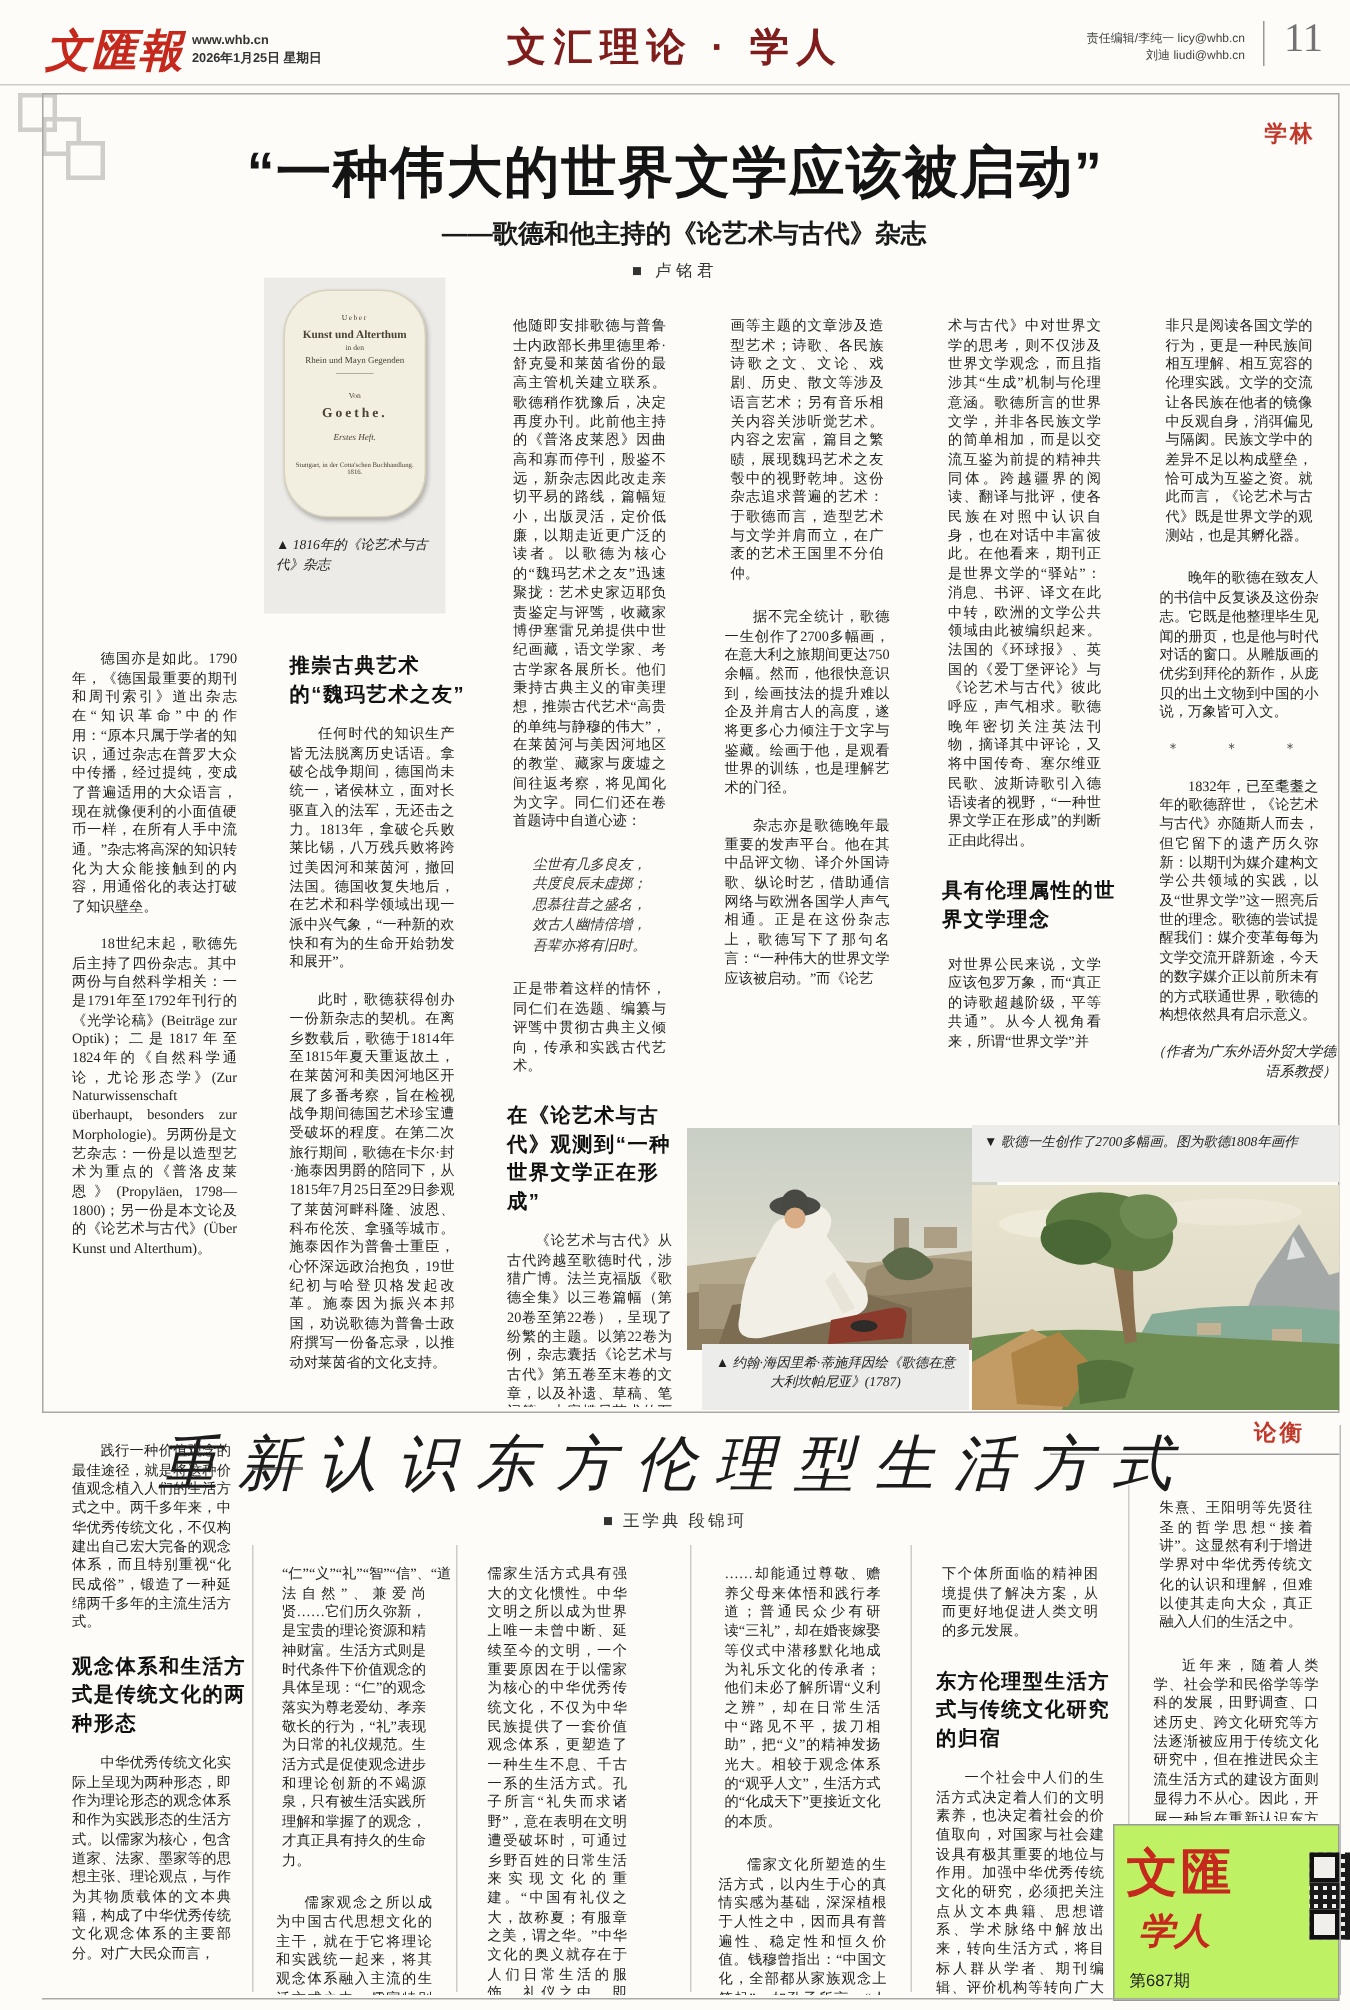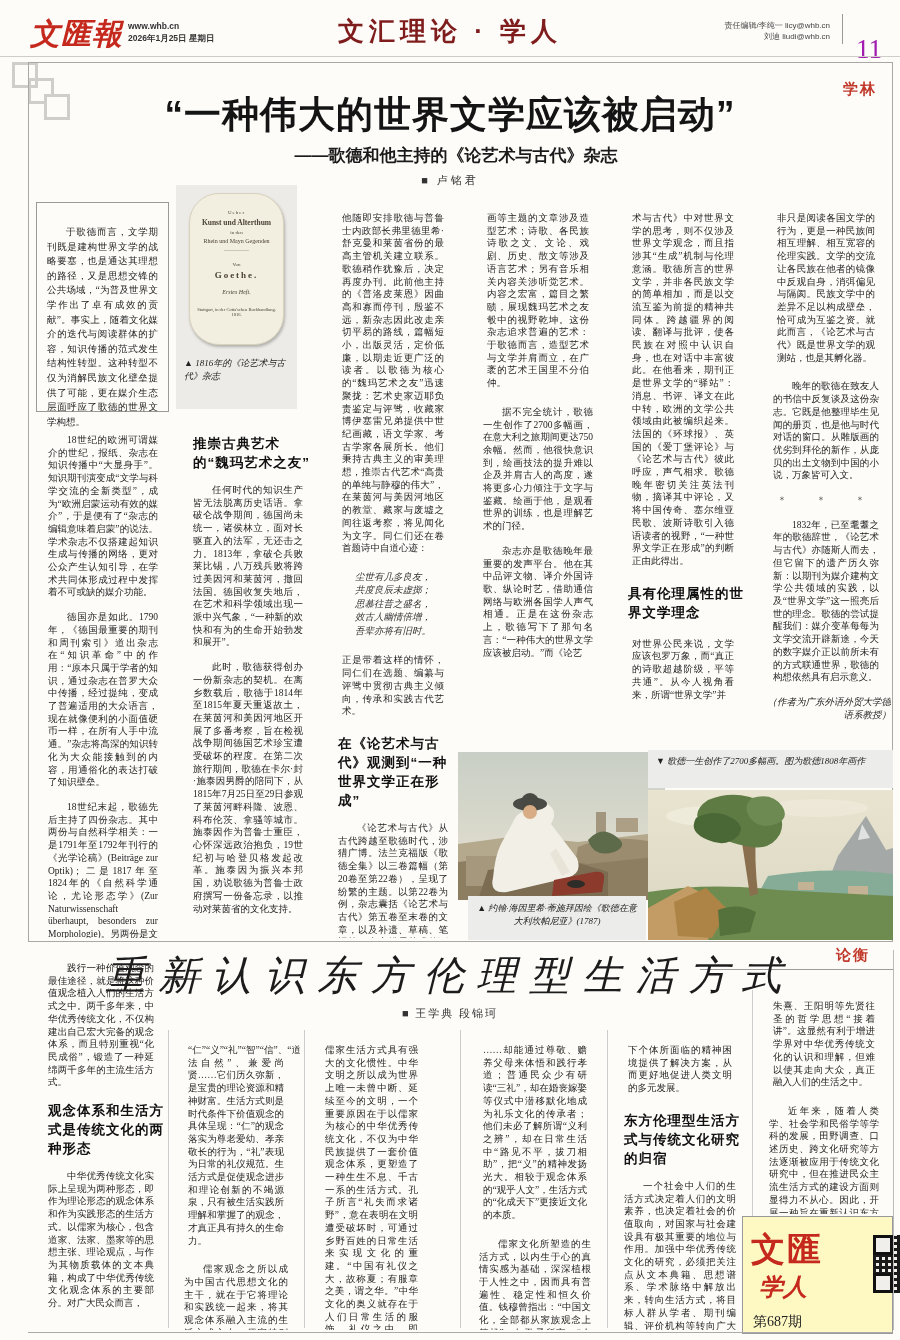--- a/index.html
+++ b/index.html
@@ -5,21 +5,21 @@
   html,body{margin:0;padding:0;background:#e9e7e2;}
   .page{position:relative;width:900px;height:1340px;margin:0 auto;background:#fdfcf9;overflow:hidden;
         font-family:"Liberation Serif","DejaVu Serif",serif;color:#222;}
   .abs{position:absolute;box-sizing:border-box;}
   
   .masthead-logo{font-family:"Liberation Serif",serif;font-weight:bold;font-style:italic;
        font-size:30px;color:#c5281c;letter-spacing:1px;}
   .site-date{font-size:8.5px;line-height:12px;color:#333;font-family:"Liberation Sans",sans-serif;font-weight:bold;}
   .section-title{font-size:26px;letter-spacing:5px;color:#7f1d1d;font-family:"Liberation Sans",sans-serif;font-weight:bold;}
   .editors{font-size:8px;line-height:11px;color:#444;text-align:right;font-family:"Liberation Sans",sans-serif;}
-  .pagenum{font-size:27px;color:#a21caf;font-family:"Liberation Serif",serif;margin-top:24px;}
+  .pagenum{font-size:27px;color:#737373;font-family:"Liberation Serif",serif;}
   .hdr-sep{border-left:1px solid #999;height:30px;}
   
   .orn{border:3px solid #cfcecb;width:26px;height:26px;background:transparent;}
   
   .main-box{border:1px solid #a9a8a5;}
   .tag-red{color:#c0392b;font-weight:bold;font-size:15px;letter-spacing:2px;font-family:"Liberation Sans",sans-serif;}
   .headline{width:100%;text-align:center;font-family:"Liberation Sans","DejaVu Sans",sans-serif;
        font-weight:900;font-size:37px;letter-spacing:1px;color:#141414;}
   .dek{width:100%;text-align:center;font-family:"Liberation Sans",sans-serif;font-weight:bold;
        font-size:17px;color:#1a1a1a;}
@@ -54,24 +54,24 @@
   .caption{font-size:9px;line-height:12.5px;font-style:italic;color:#222;}
   .gray-bg{background:#ececea;}
   
   .b-headline{width:100%;text-align:center;font-family:"DejaVu Serif","Liberation Serif",serif;
        font-style:italic;font-size:40px;letter-spacing:13px;color:#1c1c1c;}
   .b-byline{width:100%;text-align:center;font-size:11px;color:#333;letter-spacing:2px;}
   .vrule{width:1px;background:#ccc;}
   .hrule{height:1px;background:#9c9c9c;}
   .dash{height:2px;background:#777;}
   
-  .promo{border:1px solid #999;background:#fef9c3;padding-left:46px;}
+  .promo{border:1px solid #999;background:#bef264;padding-left:46px;}
   .promo .t1{font-family:"Liberation Serif",serif;font-weight:bold;font-size:34px;color:#c5281c;letter-spacing:2px;line-height:1;}
   .promo .t2{font-family:"DejaVu Serif",serif;font-style:italic;font-weight:bold;font-size:24px;color:#c5281c;line-height:1;}
-  .promo .issue{font-size:14px;color:#222;font-family:Liberation Serif, serif;}
+  .promo .issue{font-size:11px;color:#222;font-family:Liberation Sans, sans-serif;}
   .qr{background:
       repeating-linear-gradient(0deg,#1a1a1a 0 3px,transparent 3px 6px),
       repeating-linear-gradient(90deg,#1a1a1a 0 3px,#f0efeb 3px 6px);position:relative;}
   .qr .f{position:absolute;width:14px;height:14px;border:3px solid #111;background:#f0efeb;}
 </style>
 </head>
 <body>
 
 <div class="page">
 
@@ -95,25 +95,21 @@
   <div class="abs orn" style="left:28px;top:78px;"></div>
   <div class="abs orn" style="left:44px;top:94px;background:#fdfcf9;"></div>
 
   <div class="abs main-box" style="left:28px;top:62px;width:865px;height:880px;"></div>
   <div class="abs tag-red" style="left:843px;top:80px;">学林</div>
 
   <div class="abs headline" style="left:0;top:90px;">“一种伟大的世界文学应该被启动”</div>
   <div class="abs dek" style="left:6px;top:144px;">——歌德和他主持的《论艺术与古代》杂志</div>
   <div class="abs byline" style="left:0;top:173px;">■ 卢铭君</div>
 
-  <div class="abs quote-box" style="left:36px;top:202px;width:133px;height:210px;">
-    <div class="inner">于歌德而言，文学期刊既是建构世界文学的战略要塞，也是通达其理想的路径，又是思想交锋的公共场域，“为普及世界文学作出了卓有成效的贡献”。事实上，随着文化媒介的迭代与阅读群体的扩容，知识传播的范式发生结构性转型。这种转型不仅为消解民族文化壁垒提供了可能，更在媒介生态层面呼应了歌德的世界文学构想。</div>
-  </div>
   <div class="abs acol" style="left:36px;top:422px;width:134px;height:516px;">
-      <div class="b-p">18世纪的欧洲可谓媒介的世纪，报纸、杂志在知识传播中“大显身手”。知识期刊演变成“文学与科学交流的全新类型”，成为“欧洲启蒙运动有效的媒介”，于是便有了“杂志的编辑意味着启蒙”的说法。学术杂志不仅搭建起知识生成与传播的网络，更对公众产生认知引导，在学术共同体形成过程中发挥着不可或缺的媒介功能。</div>
       <div class="b-p">德国亦是如此。1790年，《德国最重要的期刊和周刊索引》道出杂志在“知识革命”中的作用：“原本只属于学者的知识，通过杂志在普罗大众中传播，经过提纯，变成了普遍适用的大众语言，现在就像便利的小面值硬币一样，在所有人手中流通。”杂志将高深的知识转化为大众能接触到的内容，用通俗化的表达打破了知识壁垒。</div>
       <div class="b-p">18世纪末起，歌德先后主持了四份杂志。其中两份与自然科学相关：一是1791年至1792年刊行的《光学论稿》(Beiträge zur Optik)；二是1817年至1824年的《自然科学通论，尤论形态学》(Zur Naturwissenschaft überhaupt, besonders zur Morphologie)。另两份是文艺杂志：一份是以造型艺术为重点的《普洛皮莱恩》(Propyläen, 1798—1800)；另一份是本文论及的《论艺术与古代》(Über Kunst und Alterthum)。</div>
     </div>
 
   <div class="abs imgpanel" style="left:176px;top:185px;width:121px;height:224px;">
     <div class="cover abs" style="left:13px;top:8px;width:95px;height:152px;border-radius:30px;">
         <div class="b-cl">Ueber</div>
         <div class="b-cl">Kunst und Alterthum</div>
         <div class="b-cl">in den</div>
         <div class="b-cl">Rhein und Mayn Gegenden</div>

